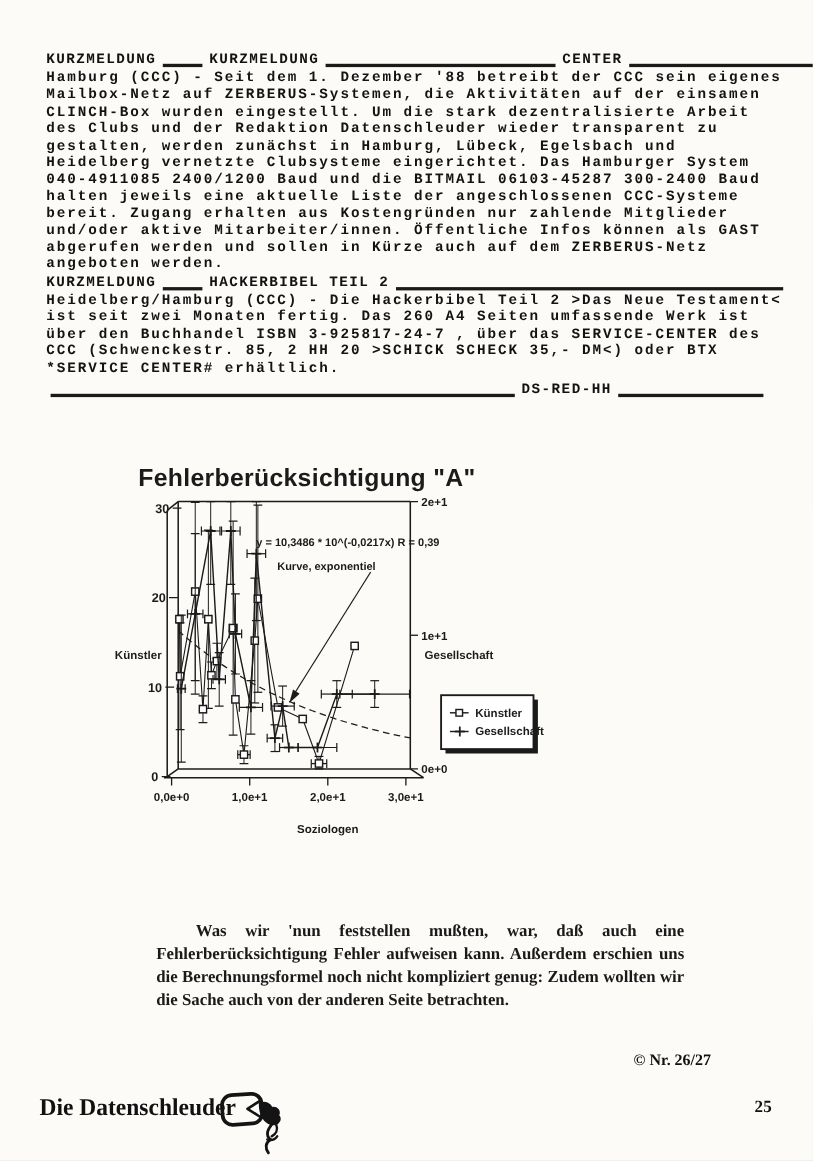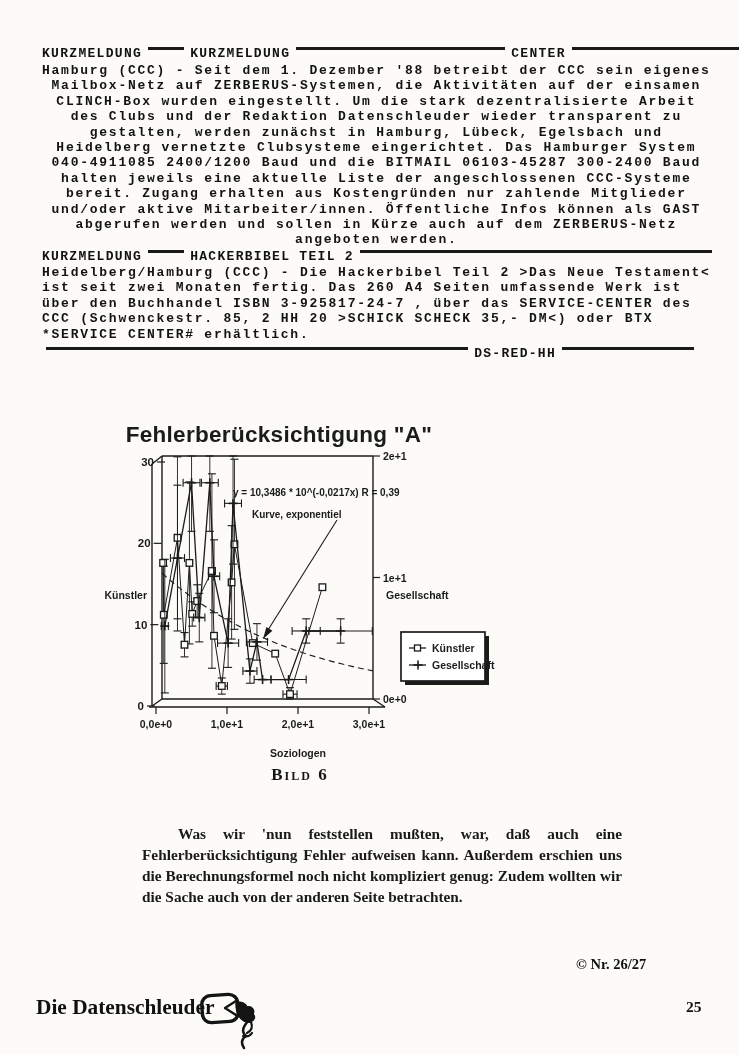--- a/index.html
+++ b/index.html
@@ -1,19 +1,19 @@
 <!DOCTYPE html>
 <html><head>
 <meta charset="utf-8">
 <style>
   html,body{margin:0;padding:0;background:#e8e8e8;}
   .page{position:relative;width:739px;height:1055px;background:#fcfbf8;overflow:hidden;
         color:#141414;font-family:"Liberation Sans",sans-serif;}
   
-  .hrow{position:absolute;display:flex;align-items:flex-start;
+  .hrow{position:absolute;display:flex;align-items:flex-end;
         font-family:"Liberation Mono",monospace;font-weight:700;font-size:13px;
         letter-spacing:1.3px;color:#121212;white-space:nowrap;}
   .rule{height:3px;background:#1a1a1a;margin:1px 6px 0 6px;}
   .r-fixed{width:36px;flex:0 0 auto;}
   .tw{position:absolute;font-family:"Liberation Mono",monospace;font-weight:700;
       font-size:13px;letter-spacing:1.75px;line-height:15.4px;white-space:pre;color:#131313;}
   
   .chartbox{position:absolute;left:85px;top:406px;width:430px;height:360px;}
   #chart-svg{width:430px;height:360px;display:block;}
   #chart-svg text{fill:#1b1b1b;font-family:"Liberation Sans",sans-serif;}
@@ -24,21 +24,21 @@
   .ctick{font-size:10.5px;font-weight:bold;}
   .ctickL{font-size:11.5px;font-weight:bold;}
   .cleg{font-size:10.5px;font-weight:bold;}
   .caption{position:absolute;left:85px;top:765px;width:430px;text-align:center;
            font-family:"Liberation Serif",serif;font-variant:small-caps;font-weight:700;
            font-size:17px;letter-spacing:2px;color:#161616;}
   
   .paras{position:absolute;left:142px;top:823px;width:480px;
          font-family:"Liberation Serif",serif;font-weight:700;font-size:15.3px;
          line-height:21px;color:#1a1a1a;text-align:justify;}
-  .paras p{margin:0 0 21px 0;text-indent:36px;}
+  .paras p{margin:13px 0 21px 0;text-indent:36px;}
   
   .brand{position:absolute;left:36px;top:994px;font-family:"Liberation Serif",serif;
          font-weight:900;font-size:22px;letter-spacing:0px;color:#111;transform:scaleX(0.97);
          transform-origin:left;}
   .logo{position:absolute;left:198px;top:984px;}
   .issue{position:absolute;left:576px;top:956px;font-family:"Liberation Serif",serif;
          font-weight:700;font-size:14.5px;color:#111;}
   .pagenum{position:absolute;left:686px;top:998px;font-family:"Liberation Serif",serif;
          font-weight:700;font-size:15.5px;color:#111;}
 </style>
@@ -49,21 +49,21 @@
 
   <div class="hrow" style="left:42px;top:46px;right:0;">
     <span>KURZMELDUNG</span>
     <span class="rule r-fixed"></span>
     <span>KURZMELDUNG</span>
     <span class="rule" style="flex:1.25;"></span>
     <span>CENTER</span>
     <span class="rule" style="flex:1;margin-right:0;"></span>
   </div>
 
-  <div class="tw" style="left:42px;top:63px;text-align:center;">Hamburg (CCC) - Seit dem 1. Dezember '88 betreibt der CCC sein eigenes
+  <div class="tw" style="left:42px;top:63px;">Hamburg (CCC) - Seit dem 1. Dezember '88 betreibt der CCC sein eigenes
 Mailbox-Netz auf ZERBERUS-Systemen, die Aktivitäten auf der einsamen
 CLINCH-Box wurden eingestellt. Um die stark dezentralisierte Arbeit
 des Clubs und der Redaktion Datenschleuder wieder transparent zu
 gestalten, werden zunächst in Hamburg, Lübeck, Egelsbach und
 Heidelberg vernetzte Clubsysteme eingerichtet. Das Hamburger System
 040-4911085 2400/1200 Baud und die BITMAIL 06103-45287 300-2400 Baud
 halten jeweils eine aktuelle Liste der angeschlossenen CCC-Systeme
 bereit. Zugang erhalten aus Kostengründen nur zahlende Mitglieder
 und/oder aktive Mitarbeiter/innen. Öffentliche Infos können als GAST
 abgerufen werden und sollen in Kürze auch auf dem ZERBERUS-Netz
@@ -325,21 +325,20 @@
             <text x="347" y="245.5" class="cleg">Künstler</text>
             <line x1="324" y1="259" x2="341" y2="259" stroke="#1b1b1b" stroke-width="1.3"></line>
             <line x1="328.5" y1="259" x2="337.5" y2="259" stroke="#1b1b1b" stroke-width="1.6"></line>
             <line x1="333" y1="254.5" x2="333" y2="263.5" stroke="#1b1b1b" stroke-width="1.6"></line>
             <text x="347" y="262.5" class="cleg">Gesellschaft</text>
           </g>
         </g>
     </svg>
   </div>
 
-  <div class="caption">Bild 6</div>
 
   <div class="paras">
     <p>Was wir 'nun feststellen mußten, war, daß auch eine Fehlerberücksichtigung Fehler aufweisen kann. Außerdem erschien uns die Berechnungsformel noch nicht kompliziert genug: Zudem wollten wir die Sache auch von der anderen Seite betrachten.</p>
   </div>
 
   <div class="brand">Die Datenschleuder</div>
   <div class="logo">
     <svg width="66" height="66" viewBox="0 0 66 66">
       <g fill="none" stroke="#141414" stroke-linecap="round">
         <rect x="4" y="11" width="36" height="27" rx="9" stroke-width="3.4" transform="rotate(-4 22 24)"></rect>

